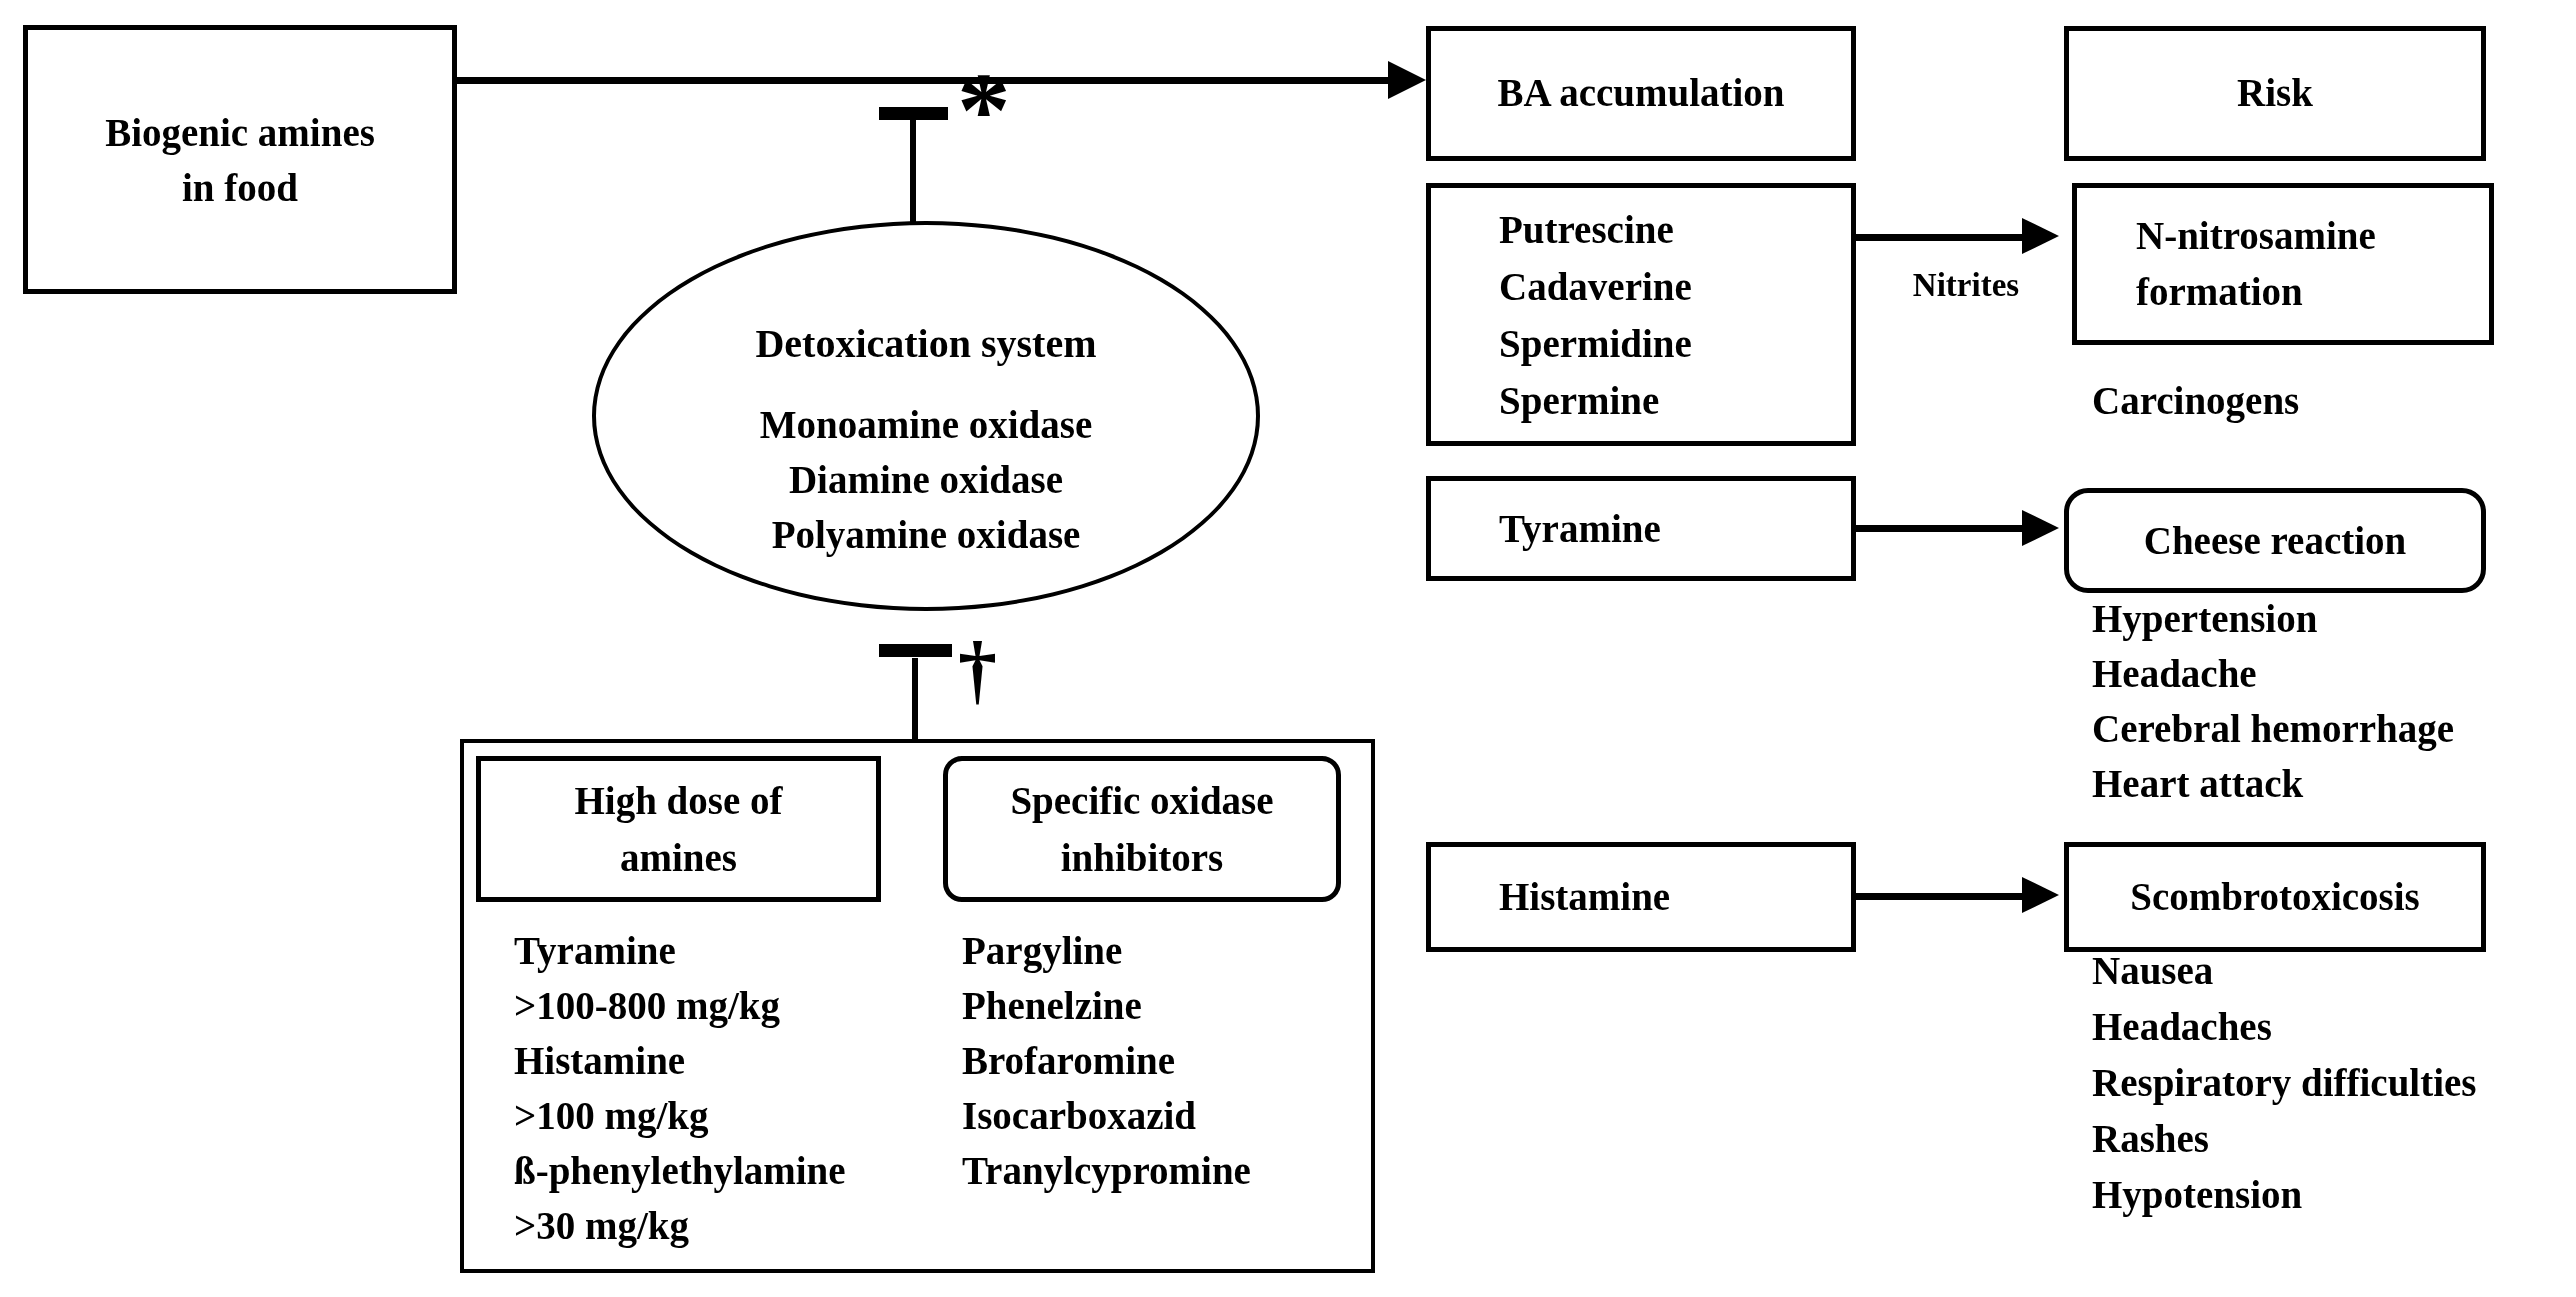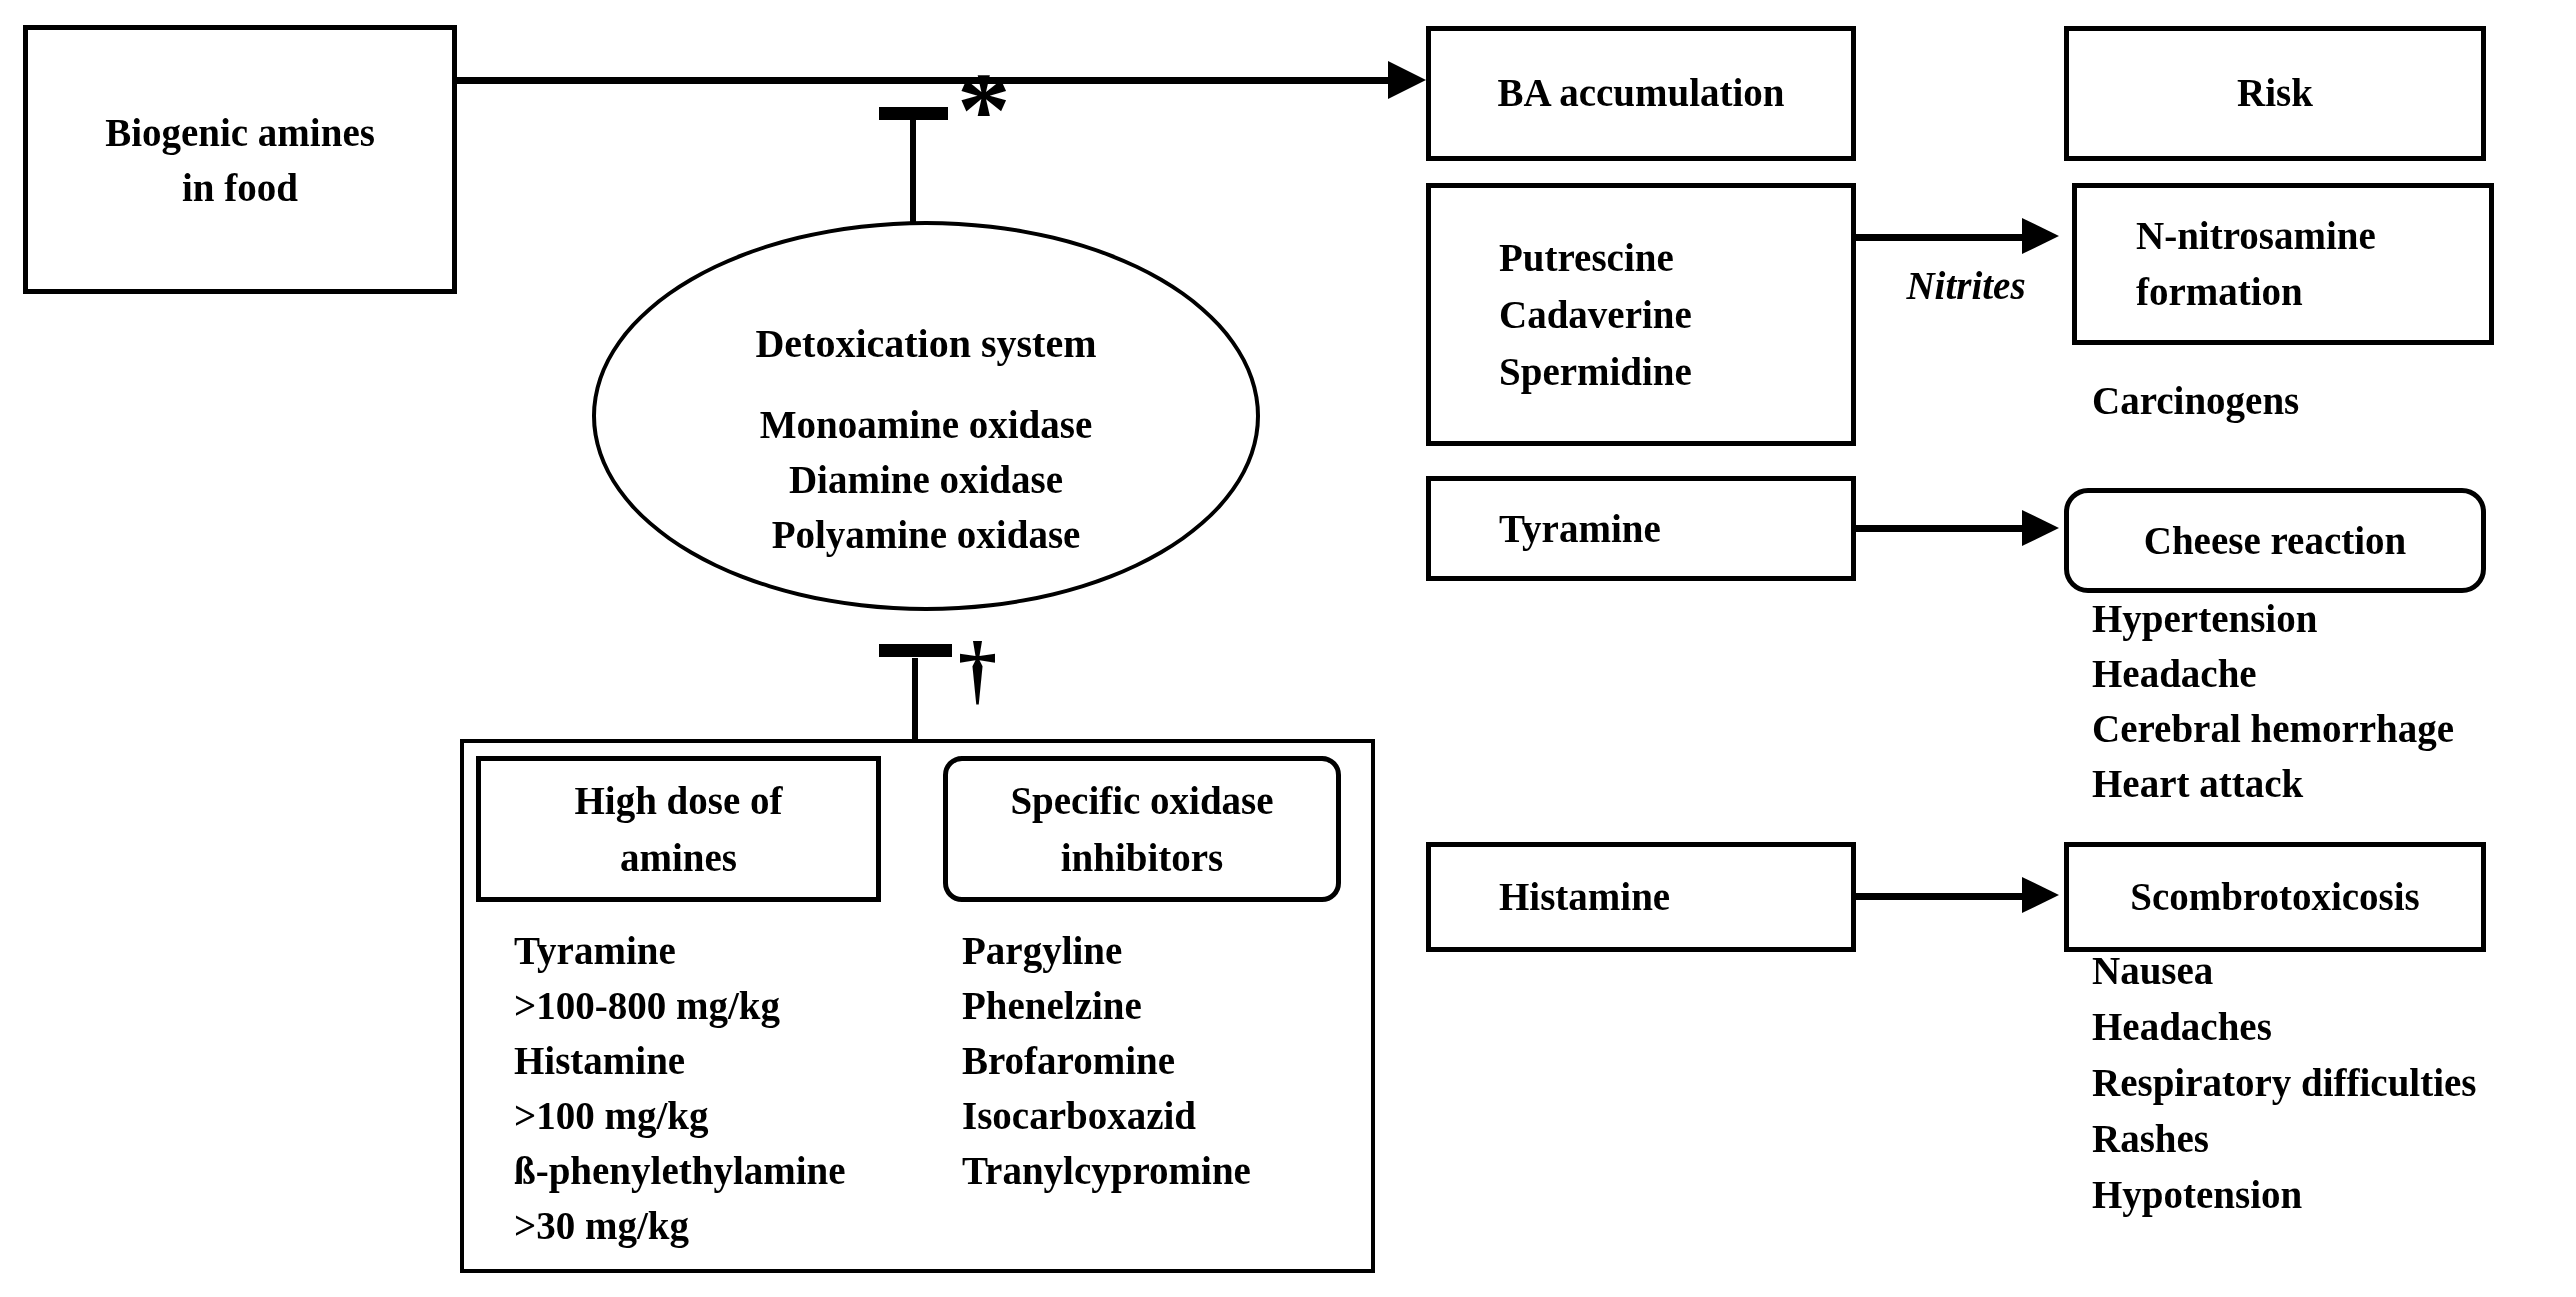--- a/index.html
+++ b/index.html
@@ -37,21 +37,21 @@
   .hline{position:absolute;background:#000;height:6.6px;}
   .vline{position:absolute;background:#000;width:5.8px;}
   .tbar{position:absolute;background:#000;height:13.2px;}
   .arrowhead{
     position:absolute;width:0;height:0;
     border-top:19px solid transparent;
     border-bottom:19px solid transparent;
     border-left:38px solid #000;
   }
   .freelist{position:absolute;font-size:39px;line-height:55px;white-space:nowrap;}
-  .label{position:absolute;font-size:39px;line-height:43px;white-space:nowrap;font-style:italic;}
+  .label{position:absolute;font-size:33px;line-height:43px;white-space:nowrap;}
   .marker{position:absolute;line-height:1;}
 </style>
 </head>
 <body>
 
 <div class="canvas">
 
   <div class="box center" style="left:23px;top:25px;width:434px;height:269px;line-height:55px;">
     <div>Biogenic amines</div>
     <div>in food</div>
@@ -102,20 +102,21 @@
   </div>
 
   <div class="box center" style="left:1426px;top:25.6px;width:430px;height:135px;">
     <div>BA accumulation</div>
   </div>
 
   <div class="box leftpad" style="left:1426px;top:183px;width:430px;height:263px;line-height:57px;">
     <div>Putrescine</div>
     <div>Cadaverine</div>
     <div>Spermidine</div>
+    <div>Spermine</div>
   </div>
 
   <div class="box leftpad" style="left:1426px;top:476px;width:430px;height:105px;">
     <div>Tyramine</div>
   </div>
 
   <div class="box leftpad" style="left:1426px;top:842px;width:430px;height:110px;">
     <div>Histamine</div>
   </div>
 

